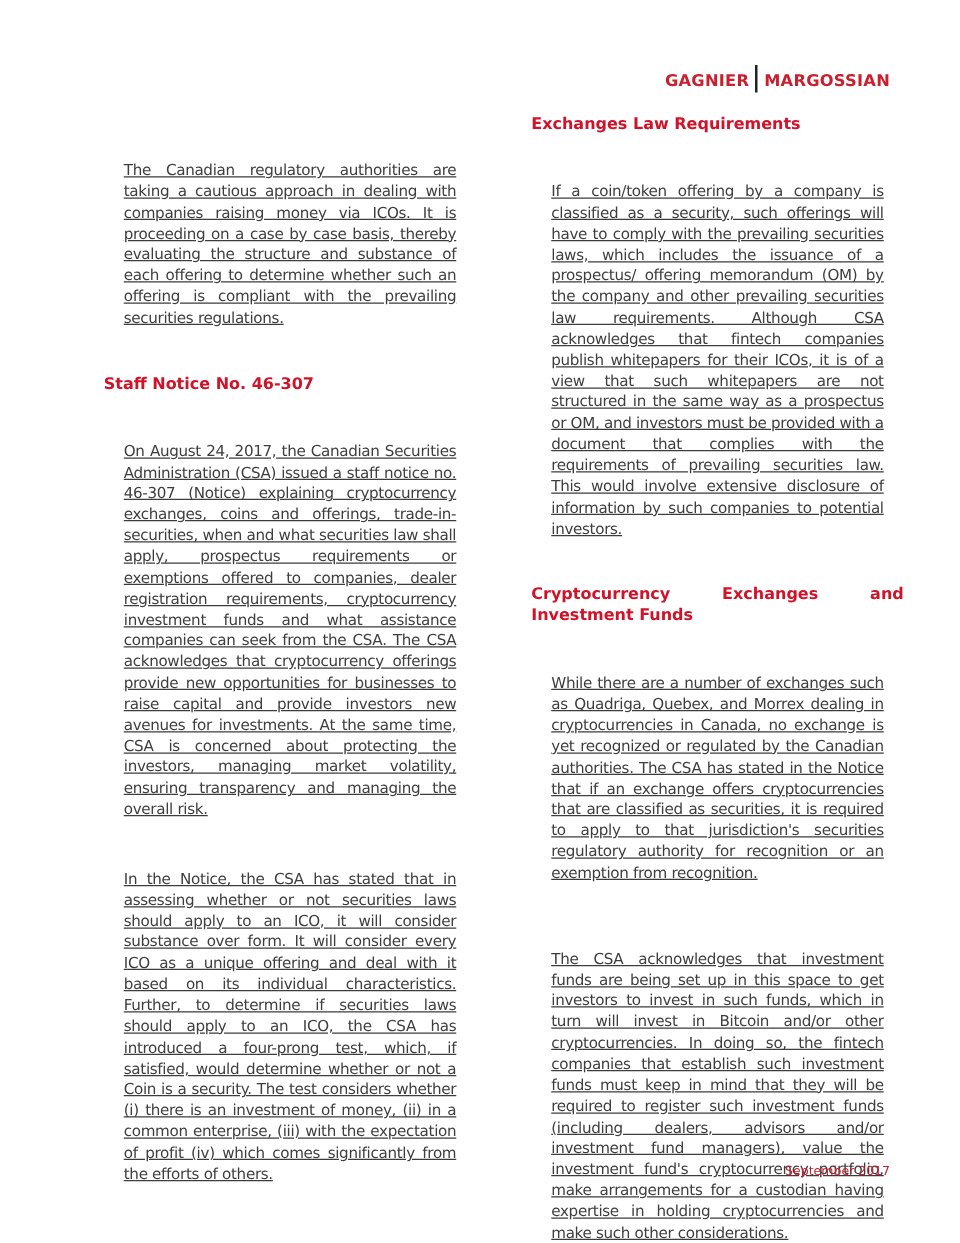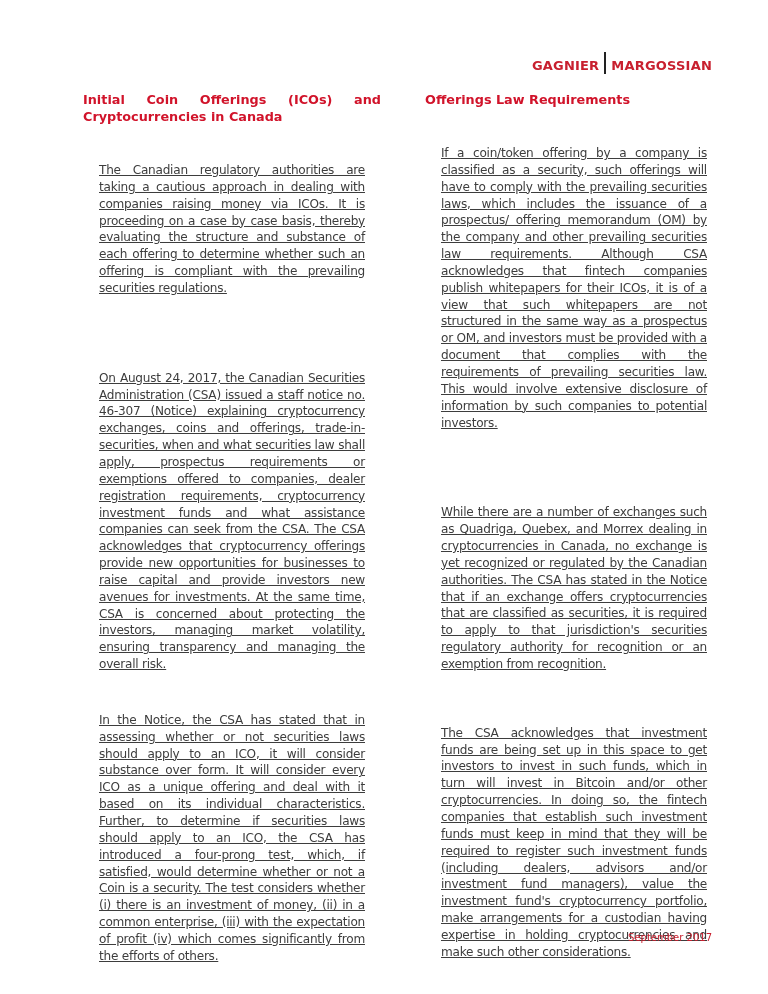--- a/index.html
+++ b/index.html
@@ -77,34 +77,35 @@
 </head>
 <body>
 
 <div class="brand">
   <span>GAGNIER</span>
   <span class="sep"></span>
   <span>MARGOSSIAN</span>
 </div>
 
 <div class="col col-left">
-  <h2 class="heading" style="text-align: justify; text-align-last: left;">Initial Coin Offerings (ICOs) and Cryptocurrencies in Canada</h2>
   <div class="gap-h"></div>
   <p class="para">The Canadian regulatory authorities are taking a cautious approach in dealing with companies raising money via ICOs. It is proceeding on a case by case basis, thereby evaluating the structure and substance of each offering to determine whether such an offering is compliant with the prevailing securities regulations.</p>
   <div class="gap-s"></div>
+  <h2 class="heading">Staff Notice No. 46-307</h2>
   <div class="gap-h"></div>
   <p class="para">On August 24, 2017, the Canadian Securities Administration (CSA) issued a staff notice no. 46-307 (Notice) explaining cryptocurrency exchanges, coins and offerings, trade-in-securities, when and what securities law shall apply, prospectus requirements or exemptions offered to companies, dealer registration requirements, cryptocurrency investment funds and what assistance companies can seek from the CSA. The CSA acknowledges that cryptocurrency offerings provide new opportunities for businesses to raise capital and provide investors new avenues for investments. At the same time, CSA is concerned about protecting the investors, managing market volatility, ensuring transparency and managing the overall risk.</p>
   <div class="gap-p"></div>
   <p class="para">In the Notice, the CSA has stated that in assessing whether or not securities laws should apply to an ICO, it will consider substance over form. It will consider every ICO as a unique offering and deal with it based on its individual characteristics. Further, to determine if securities laws should apply to an ICO, the CSA has introduced a four-prong test, which, if satisfied, would determine whether or not a Coin is a security. The test considers whether (i) there is an investment of money, (ii) in a common enterprise, (iii) with the expectation of profit (iv) which comes significantly from the efforts of others.</p>
 </div>
 
 <div class="col col-right">
-  <h2 class="heading">Offerings Law Requirements</h2>
+  <h2 class="heading">Exchanges Law Requirements</h2>
   <div class="gap-h"></div>
   <p class="para">If a coin/token offering by a company is classified as a security, such offerings will have to comply with the prevailing securities laws, which includes the issuance of a prospectus/ offering memorandum (OM) by the company and other prevailing securities law requirements. Although CSA acknowledges that fintech companies publish whitepapers for their ICOs, it is of a view that such whitepapers are not structured in the same way as a prospectus or OM, and investors must be provided with a document that complies with the requirements of prevailing securities law. This would involve extensive disclosure of information by such companies to potential investors.</p>
   <div class="gap-s"></div>
+  <h2 class="heading">Cryptocurrency Exchanges and Investment Funds</h2>
   <div class="gap-h"></div>
   <p class="para">While there are a number of exchanges such as Quadriga, Quebex, and Morrex dealing in cryptocurrencies in Canada, no exchange is yet recognized or regulated by the Canadian authorities. The CSA has stated in the Notice that if an exchange offers cryptocurrencies that are classified as securities, it is required to apply to that jurisdiction's securities regulatory authority for recognition or an exemption from recognition.</p>
   <div class="gap-s"></div>
   <p class="para">The CSA acknowledges that investment funds are being set up in this space to get investors to invest in such funds, which in turn will invest in Bitcoin and/or other cryptocurrencies. In doing so, the fintech companies that establish such investment funds must keep in mind that they will be required to register such investment funds (including dealers, advisors and/or investment fund managers), value the investment fund's cryptocurrency portfolio, make arrangements for a custodian having expertise in holding cryptocurrencies and make such other considerations.</p>
 </div>
 
 <div class="footer">September 2017</div>
 
 </body></html>

